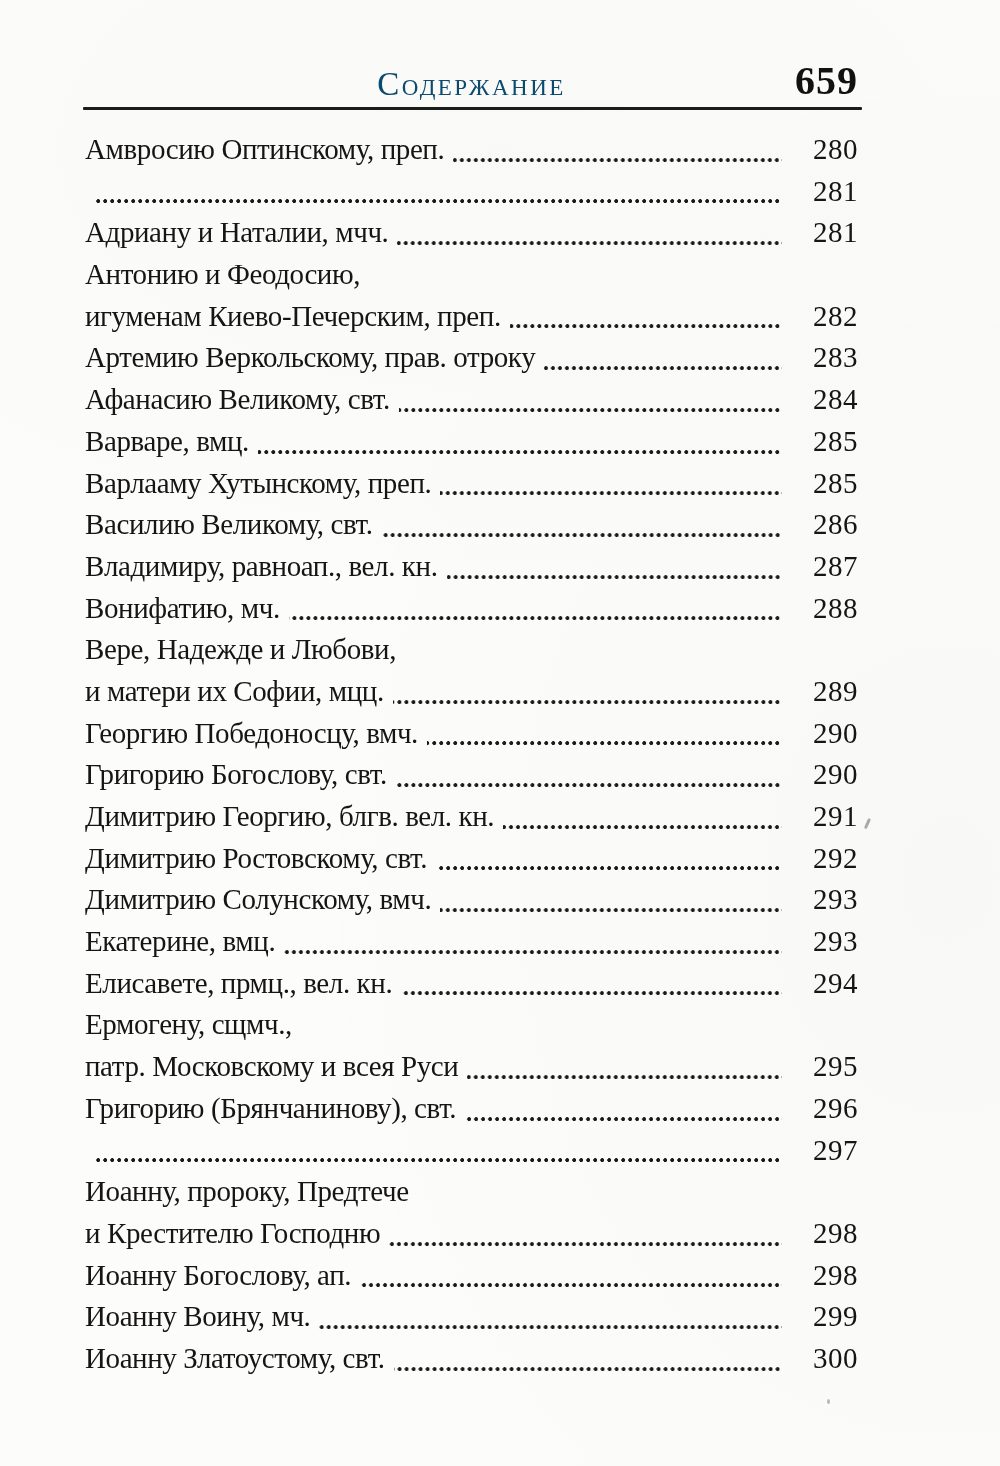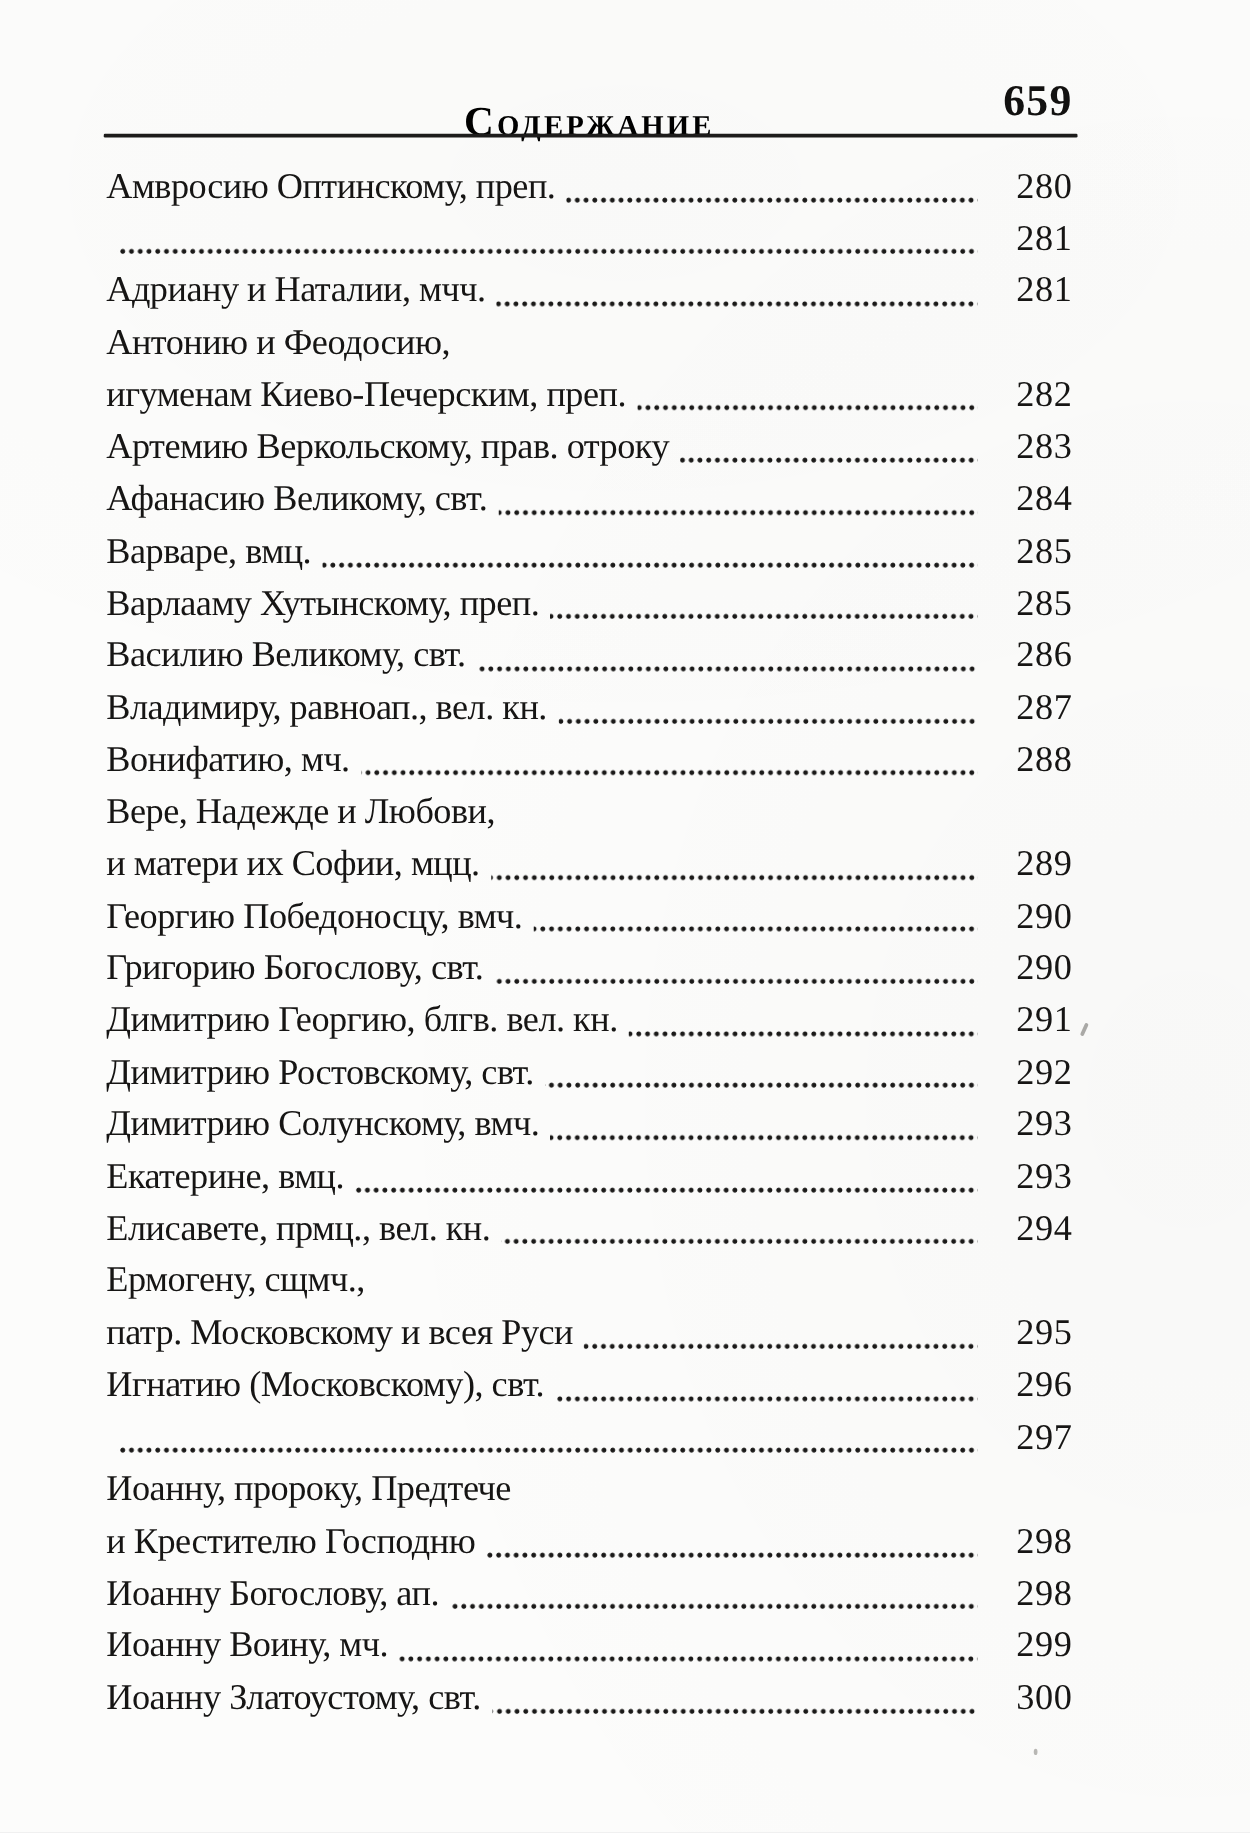--- a/index.html
+++ b/index.html
@@ -32,35 +32,35 @@
     position: absolute;
     left: 85px;
     top: 63px;
     width: 773px;
     height: 40px;
   }
   .head-title {
     position: absolute;
     left: 0;
     right: 0;
-    top: 16px;
+    top: 2px;
     text-align: center;
-    font-weight: bold;
+    font-weight: normal;
     font-variant: small-caps;
     font-size: 33px;
     line-height: 38px;
     letter-spacing: 2.5px;
-    color: #000000;
+    color: #0c4a6e;
   }
   .head-folio {
     position: absolute;
     right: 0;
     top: -2px;
     font-weight: bold;
-    font-size: 35px;
+    font-size: 40px;
     line-height: 40px;
     letter-spacing: 1px;
     color: #121110;
   }
   .head-rule {
     position: absolute;
     left: 83px;
     top: 107px;
     width: 779px;
     height: 3px;
@@ -241,21 +241,21 @@
       </div>
       <div class="row">
         <span class="t">Ермогену, сщмч.,</span>
       </div>
       <div class="row">
         <span class="t">патр. Московскому и всея Руси</span>
         <span class="leader"></span>
         <span class="pg">295</span>
       </div>
       <div class="row">
-        <span class="t">Игнатию (Московскому), свт.</span>
+        <span class="t">Григорию (Брянчанинову), свт.</span>
         <span class="leader"></span>
         <span class="pg">296</span>
       </div>
       <div class="row">
         <span class="leader"></span>
         <span class="pg">297</span>
       </div>
       <div class="row">
         <span class="t">Иоанну, пророку, Предтече</span>
       </div>

